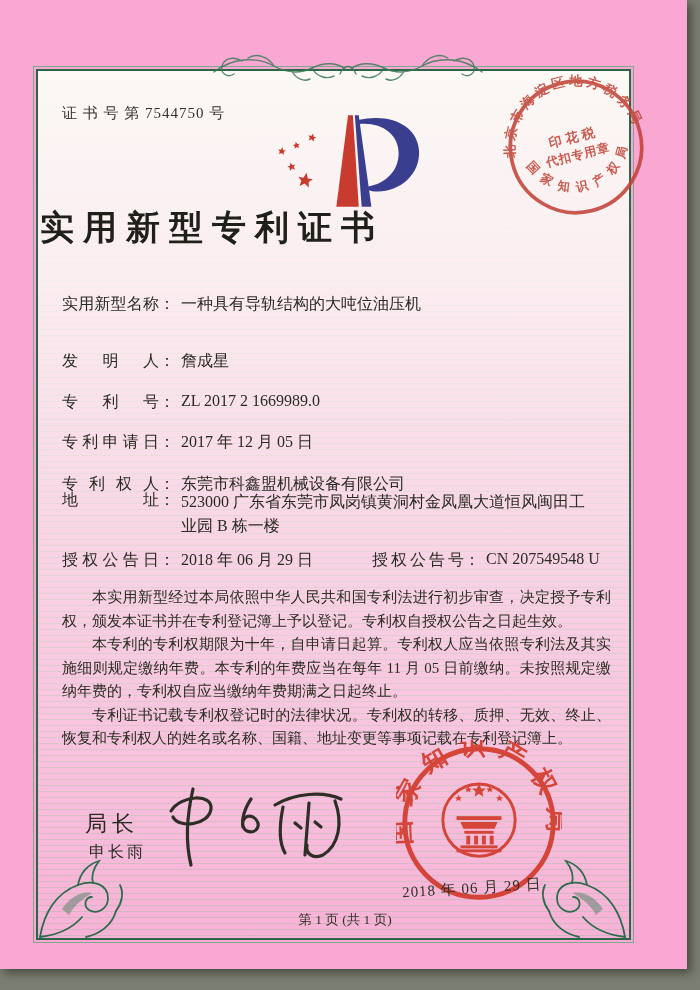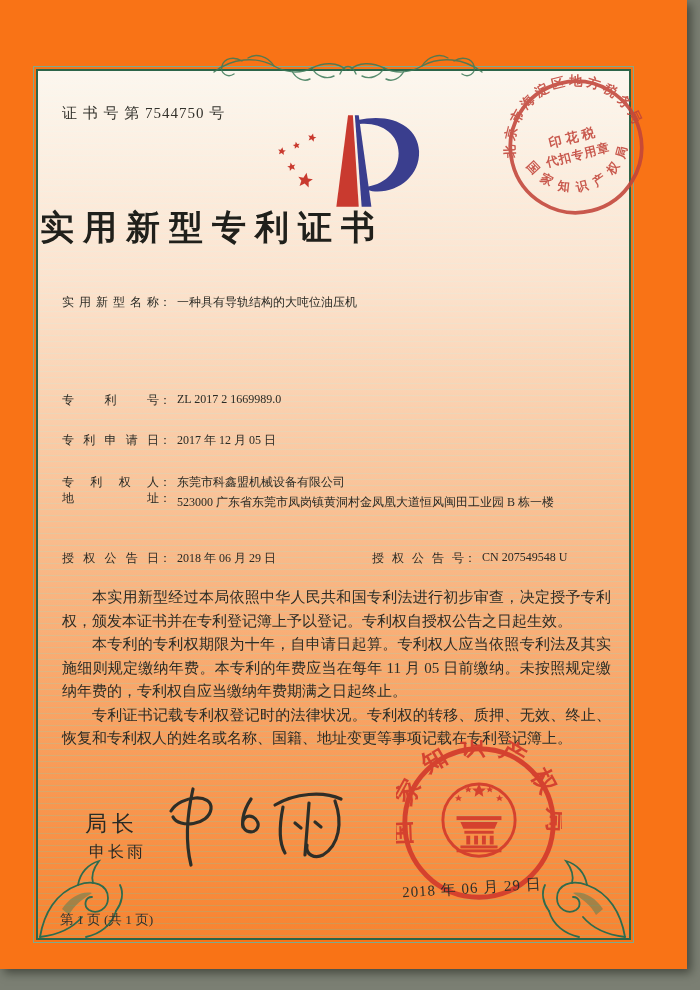--- a/index.html
+++ b/index.html
@@ -4,42 +4,42 @@
 <style>
   html,body{margin:0;padding:0;}
   body{
     width:700px;height:990px;position:relative;overflow:hidden;
     background:#7b7f73;
     font-family:"Liberation Serif","DejaVu Serif",serif;
     color:#2b2a24;
   }
   .paper{
     position:absolute;left:0;top:0;width:687px;height:969px;
-    background:#f97316;
+    background:#f9a8d4;
     box-shadow:4px 4px 9px rgba(15,20,12,.5);
   }
   .frame{
     position:absolute;left:33px;top:66px;width:599px;height:875px;
     border:1px solid #7fa98c;
   }
   .frame-inner{
     position:absolute;inset:2px;border:2px solid #2d6549;
     background:
       linear-gradient(180deg, rgba(252,252,247,.96) 0%, rgba(252,252,247,.82) 24%,
         rgba(249,252,245,.55) 52%, rgba(240,249,236,.12) 100%),
       repeating-linear-gradient(180deg, rgba(118,176,128,.33) 0px, rgba(118,176,128,.33) 1px,
         rgba(255,255,255,0) 1px, rgba(255,255,255,0) 6px);
   }
   .abs{position:absolute;}
   .cert-no{left:62px;top:104px;font-size:15px;letter-spacing:1px;color:#33322c;}
   .title{
     left:40px;top:205px;width:620px;text-align:left;
     font-size:34px;font-weight:bold;letter-spacing:9px;color:#20201b;
   }
-  .row{left:62px;font-size:12px;white-space:nowrap;color:#2b2a24;}
+  .row{left:62px;font-size:16px;white-space:nowrap;color:#2b2a24;}
   .label{display:inline-block;width:97px;text-align:justify;text-align-last:justify;vertical-align:top;}
   .colon{display:inline-block;vertical-align:top;}
   .value{margin-left:6px;display:inline-block;vertical-align:top;}
   .row-name{top:294px;}
   .row-inventor{top:351px;}
   .row-patentno{top:392px;}
   .row-filing{top:432px;}
   .row-patentee{top:474px;}
   .row-address{top:490px;}
   .row-address .value{width:405px;white-space:normal;line-height:24px;}
@@ -50,21 +50,21 @@
     left:62px;top:586px;width:549px;font-size:15px;line-height:23.5px;
     text-align:justify;color:#2d2c25;
   }
   .paras p{margin:0;text-indent:2em;}
   .officer-title{left:85px;top:809px;font-size:22px;letter-spacing:5px;color:#2b2a24;}
   .officer-name{left:89px;top:842px;font-size:16px;letter-spacing:3px;color:#2b2a24;font-family:Liberation Mono, monospace;}
   .seal-date{
     left:402px;top:879px;font-size:15px;letter-spacing:1px;color:#302f28;
     transform:rotate(-3.5deg);
   }
-  .footer{left:60px;top:911px;width:570px;font-size:13.5px;color:#34332c;}
+  .footer{left:60px;top:911px;width:570px;text-align:center;font-size:13.5px;color:#34332c;}
   svg{display:block;}
   .logo-svg{left:276px;top:110px;}
   .tax-stamp-svg{left:501px;top:72px;transform:rotate(-14deg);opacity:.88;}
   .seal-svg{left:396px;top:740px;opacity:.92;}
   .sig-svg{left:155px;top:775px;}
   .orn-top{left:212px;top:48px;opacity:.85;}
   .orn-bl{left:36px;top:849px;}
   .orn-br{left:533px;top:849px;transform:scaleX(-1);}
   .stamp-text{font-family:"Liberation Serif","DejaVu Serif",serif;font-weight:bold;}
 </style>
@@ -125,20 +125,23 @@
     <text class="stamp-text" x="80" y="93" text-anchor="middle" font-size="13" letter-spacing="1" fill="#c2453a">代扣专用章</text>
     <text class="stamp-text" font-size="13" letter-spacing="8" fill="#c2453a">
       <textPath href="#taxBottom" startOffset="50%" text-anchor="middle">国家知识产权局</textPath>
     </text>
   </svg>
 
   <div class="abs title">实用新型专利证书</div>
 
   <div class="abs row row-name">
     <span class="label">实用新型名称</span><span class="colon">：</span><span class="value">一种具有导轨结构的大吨位油压机</span>
+  </div>
+  <div class="abs row row-inventor">
+    <span class="label">发明人</span><span class="colon">：</span><span class="value">詹成星</span>
   </div>
   <div class="abs row row-patentno">
     <span class="label">专利号</span><span class="colon">：</span><span class="value">ZL 2017 2 1669989.0</span>
   </div>
   <div class="abs row row-filing">
     <span class="label">专利申请日</span><span class="colon">：</span><span class="value">2017 年 12 月 05 日</span>
   </div>
   <div class="abs row row-patentee">
     <span class="label">专利权人</span><span class="colon">：</span><span class="value">东莞市科鑫盟机械设备有限公司</span>
   </div>

